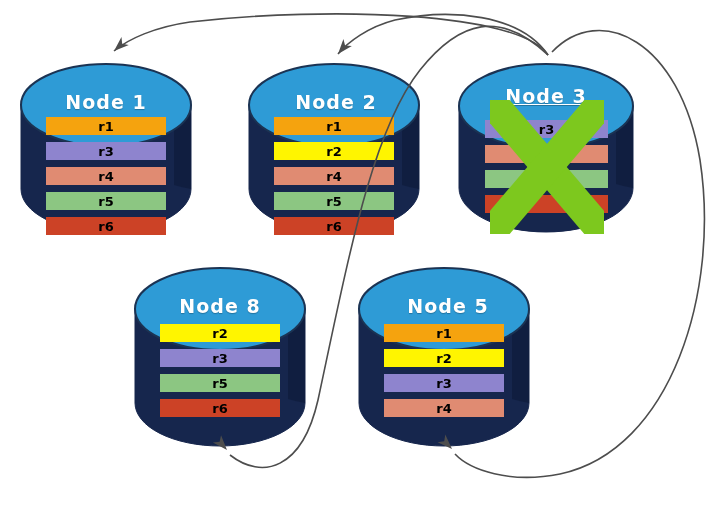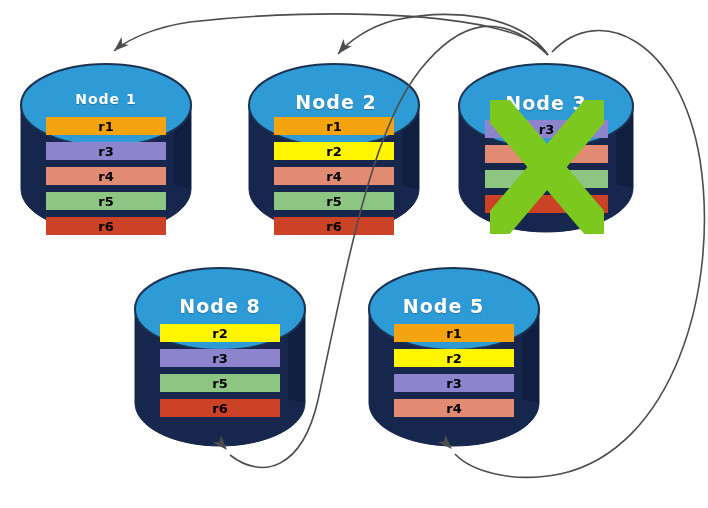--- a/index.html
+++ b/index.html
@@ -69,21 +69,21 @@
 
 <div id="canvas">
 
   <div id="nodes-root">
       <div class="node" style="left: 20px; top: 62px; width: 172px; height: 170px;">
         <svg class="node-svg" width="172" height="176" viewBox="0 0 172 176">
           <path d="M 1 43 L 1 127 A 85 43 0 0 0 171 127 L 171 43 Z" fill="#16264D" stroke="#16264D" stroke-width="1"></path>
           <path d="M 154 43 L 154 123 A 85 43 0 0 0 171 127 L 171 43 Z" fill="#0F1C3C" opacity="0.75"></path>
           <ellipse cx="86" cy="43" rx="85" ry="41" fill="#2E9BD6" stroke="#1B3353" stroke-width="2"></ellipse>
         </svg>
-        <div class="node-label" style="top: 29px; font-size: 14px;">Node  1</div>
+        <div class="node-label" style="top: 29px; font-size: 19px;">Node  1</div>
         <div class="rec-bar" style="left: 26px; top: 55px; width: 120px; height: 18px; background: rgb(245, 163, 14); font-size: 13px;">r1</div>
         <div class="rec-bar" style="left: 26px; top: 80px; width: 120px; height: 18px; background: rgb(142, 132, 206); font-size: 13px;">r3</div>
         <div class="rec-bar" style="left: 26px; top: 105px; width: 120px; height: 18px; background: rgb(224, 139, 114); font-size: 13px;">r4</div>
         <div class="rec-bar" style="left: 26px; top: 130px; width: 120px; height: 18px; background: rgb(140, 198, 130); font-size: 13px;">r5</div>
         <div class="rec-bar" style="left: 26px; top: 155px; width: 120px; height: 18px; background: rgb(204, 66, 38); font-size: 13px;">r6</div>
       </div>
       <div class="node" style="left: 248px; top: 62px; width: 176px; height: 170px;">
         <svg class="node-svg" width="172" height="176" viewBox="0 0 172 176">
           <path d="M 1 43 L 1 127 A 85 43 0 0 0 171 127 L 171 43 Z" fill="#16264D" stroke="#16264D" stroke-width="1"></path>
           <path d="M 154 43 L 154 123 A 85 43 0 0 0 171 127 L 171 43 Z" fill="#0F1C3C" opacity="0.75"></path>
@@ -95,39 +95,39 @@
         <div class="rec-bar" style="left: 26px; top: 105px; width: 120px; height: 18px; background: rgb(224, 139, 114); font-size: 13px;">r4</div>
         <div class="rec-bar" style="left: 26px; top: 130px; width: 120px; height: 18px; background: rgb(140, 198, 130); font-size: 13px;">r5</div>
         <div class="rec-bar" style="left: 26px; top: 155px; width: 120px; height: 18px; background: rgb(204, 66, 38); font-size: 13px;">r6</div>
       </div>
       <div class="node" style="left: 458px; top: 62px; width: 176px; height: 170px;">
         <svg class="node-svg" width="176" height="176" viewBox="0 0 176 176">
           <path d="M 1 44 L 1 126 A 87 44 0 0 0 175 126 L 175 44 Z" fill="#16264D" stroke="#16264D" stroke-width="1"></path>
           <path d="M 158 44 L 158 122 A 87 44 0 0 0 175 126 L 175 44 Z" fill="#0F1C3C" opacity="0.75"></path>
           <ellipse cx="88" cy="44" rx="87" ry="42" fill="#2E9BD6" stroke="#1B3353" stroke-width="2"></ellipse>
         </svg>
-        <div class="node-label" style="top: 30px; font-size: 19px;">Node  3</div>
+        <div class="node-label" style="top: 23px; font-size: 19px; text-decoration: underline;">Node  3</div>
         <div class="rec-bar" style="left: 27px; top: 58px; width: 123px; height: 18px; background: rgb(142, 132, 206); font-size: 13px;">r3</div>
         <div class="rec-bar" style="left: 27px; top: 83px; width: 123px; height: 18px; background: rgb(224, 139, 114); font-size: 13px;"></div>
         <div class="rec-bar" style="left: 27px; top: 108px; width: 123px; height: 18px; background: rgb(140, 198, 130); font-size: 13px;"></div>
         <div class="rec-bar" style="left: 27px; top: 133px; width: 123px; height: 18px; background: rgb(204, 66, 38); font-size: 13px;"></div>
       </div>
       <div class="node" style="left: 134px; top: 266px; width: 172px; height: 180px;">
         <svg class="node-svg" width="172" height="186" viewBox="0 0 172 186">
           <path d="M 1 43 L 1 137 A 85 43 0 0 0 171 137 L 171 43 Z" fill="#16264D" stroke="#16264D" stroke-width="1"></path>
           <path d="M 154 43 L 154 133 A 85 43 0 0 0 171 137 L 171 43 Z" fill="#0F1C3C" opacity="0.75"></path>
           <ellipse cx="86" cy="43" rx="85" ry="41" fill="#2E9BD6" stroke="#1B3353" stroke-width="2"></ellipse>
         </svg>
         <div class="node-label" style="top: 29px; font-size: 19px;">Node  8</div>
         <div class="rec-bar" style="left: 26px; top: 58px; width: 120px; height: 18px; background: rgb(255, 245, 0); font-size: 13px;">r2</div>
         <div class="rec-bar" style="left: 26px; top: 83px; width: 120px; height: 18px; background: rgb(142, 132, 206); font-size: 13px;">r3</div>
         <div class="rec-bar" style="left: 26px; top: 108px; width: 120px; height: 18px; background: rgb(140, 198, 130); font-size: 13px;">r5</div>
         <div class="rec-bar" style="left: 26px; top: 133px; width: 120px; height: 18px; background: rgb(204, 66, 38); font-size: 13px;">r6</div>
       </div>
-      <div class="node" style="left: 368px; top: 266px; width: 151px; height: 180px;">
+      <div class="node" style="left: 358px; top: 266px; width: 151px; height: 180px; padding-left: 29px;">
         <svg class="node-svg" width="172" height="186" viewBox="0 0 172 186">
           <path d="M 1 43 L 1 137 A 85 43 0 0 0 171 137 L 171 43 Z" fill="#16264D" stroke="#16264D" stroke-width="1"></path>
           <path d="M 154 43 L 154 133 A 85 43 0 0 0 171 137 L 171 43 Z" fill="#0F1C3C" opacity="0.75"></path>
           <ellipse cx="86" cy="43" rx="85" ry="41" fill="#2E9BD6" stroke="#1B3353" stroke-width="2"></ellipse>
         </svg>
         <div class="node-label" style="top: 29px; font-size: 19px;">Node  5</div>
         <div class="rec-bar" style="left: 26px; top: 58px; width: 120px; height: 18px; background: rgb(245, 163, 14); font-size: 13px;">r1</div>
         <div class="rec-bar" style="left: 26px; top: 83px; width: 120px; height: 18px; background: rgb(255, 245, 0); font-size: 13px;">r2</div>
         <div class="rec-bar" style="left: 26px; top: 108px; width: 120px; height: 18px; background: rgb(142, 132, 206); font-size: 13px;">r3</div>
         <div class="rec-bar" style="left: 26px; top: 133px; width: 120px; height: 18px; background: rgb(224, 139, 114); font-size: 13px;">r4</div>

